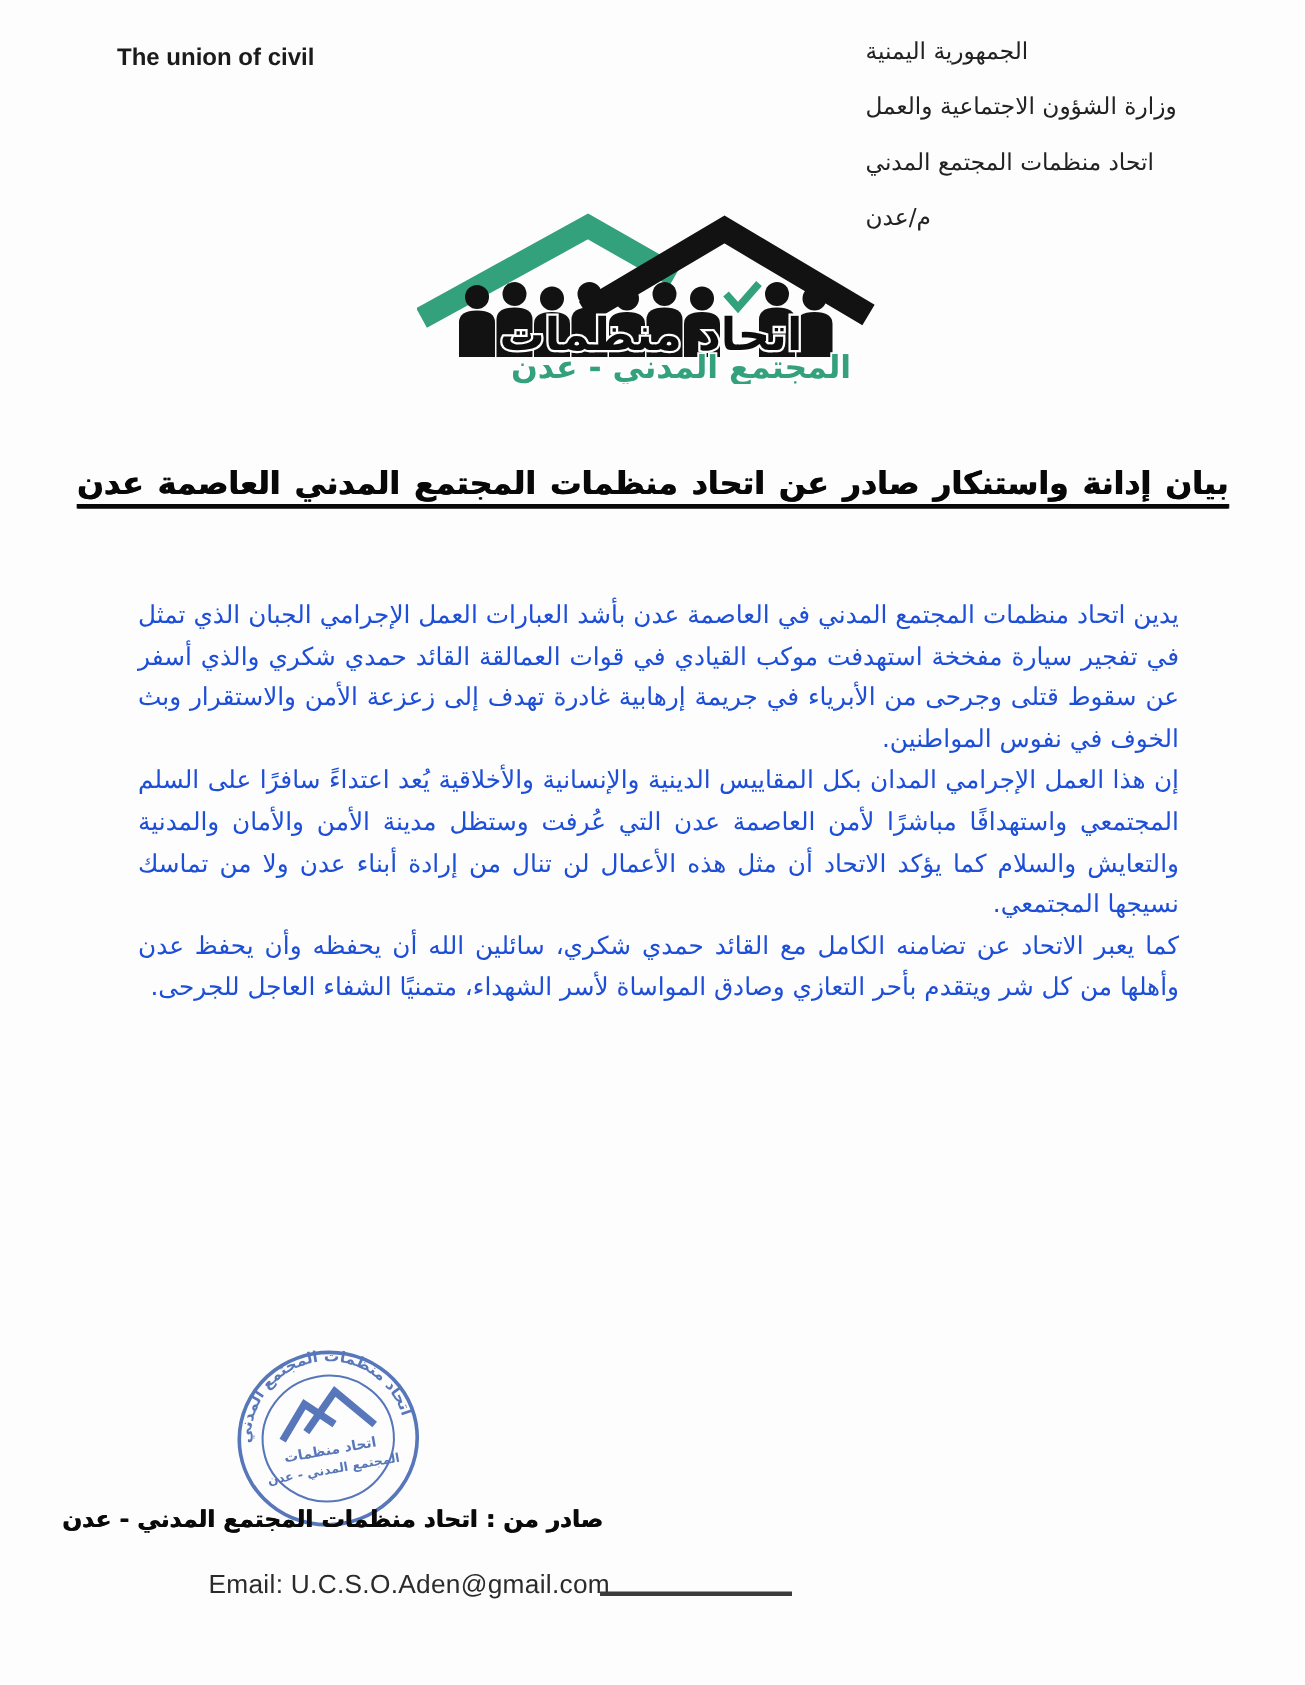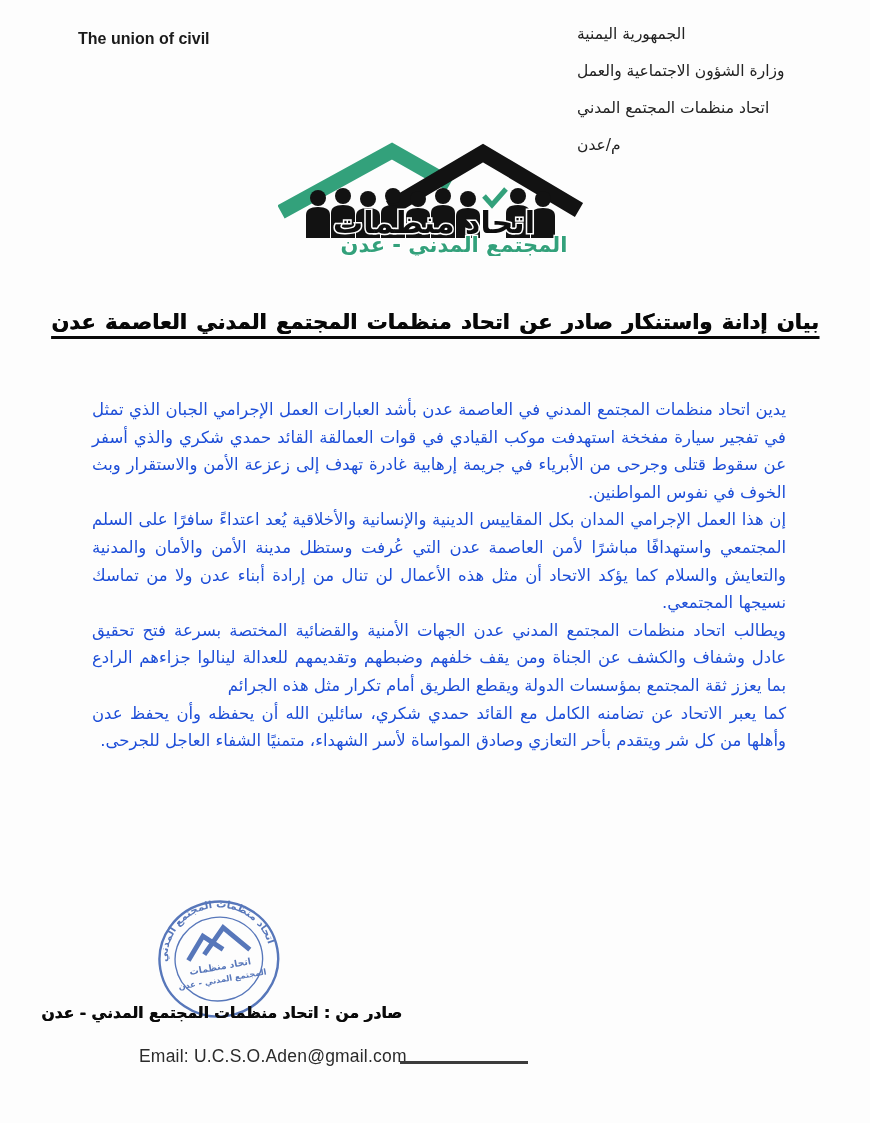--- a/index.html
+++ b/index.html
@@ -120,21 +120,20 @@
   <path class="gcheck" d="M206,54 l8,9 l14,-16" stroke-width="5" fill="none"></path>
   <text class="ltx1" x="156" y="91">اتحاد منظمات</text>
   <text class="ltx2" x="176" y="110">المجتمع المدني - عدن</text>
 </svg>
 
 <div class="abs title">بيان إدانة واستنكار صادر عن اتحاد منظمات المجتمع المدني  العاصمة عدن</div>
 
 <div class="abs body-text">
   <p>يدين اتحاد منظمات المجتمع المدني في العاصمة عدن بأشد العبارات العمل الإجرامي الجبان الذي تمثل في تفجير سيارة مفخخة استهدفت موكب القيادي في قوات العمالقة القائد حمدي شكري والذي أسفر عن سقوط قتلى وجرحى من الأبرياء في جريمة إرهابية غادرة تهدف إلى زعزعة الأمن والاستقرار وبث الخوف في نفوس المواطنين.</p>
   <p>إن هذا العمل الإجرامي المدان بكل المقاييس الدينية والإنسانية والأخلاقية يُعد اعتداءً سافرًا على السلم المجتمعي واستهدافًا مباشرًا لأمن العاصمة عدن التي عُرفت وستظل مدينة الأمن والأمان والمدنية والتعايش والسلام كما يؤكد الاتحاد أن مثل هذه الأعمال لن تنال من إرادة أبناء عدن ولا من تماسك نسيجها المجتمعي.</p>
-  <p>ويطالب اتحاد منظمات المجتمع المدني عدن الجهات الأمنية والقضائية المختصة بسرعة فتح تحقيق عادل وشفاف والكشف عن الجناة ومن يقف خلفهم وضبطهم وتقديمهم للعدالة لينالوا جزاءهم الرادع بما يعزز ثقة المجتمع بمؤسسات الدولة ويقطع الطريق أمام تكرار مثل هذه الجرائم</p>
   <p>كما يعبر الاتحاد عن تضامنه الكامل مع القائد حمدي شكري، سائلين الله أن يحفظه وأن يحفظ عدن وأهلها من كل شر ويتقدم بأحر التعازي وصادق المواساة لأسر الشهداء، متمنيًا الشفاء العاجل للجرحى.</p>
 </div>
 
 <svg class="abs stamp" viewBox="0 0 150 142" aria-hidden="true">
   <ellipse class="sring" cx="75" cy="70" rx="61" ry="59" stroke-width="2.5"></ellipse>
   <ellipse class="sring" cx="75" cy="70" rx="45" ry="43" stroke-width="1.4"></ellipse>
   <path id="stamp-arc" d="M 22,70 A 53 53 0 0 1 128,70" fill="none"></path>
   <text class="stx" font-size="10.5">
     <textPath href="#stamp-arc" startOffset="50%" text-anchor="middle">اتحاد منظمات المجتمع المدني</textPath>
   </text>

